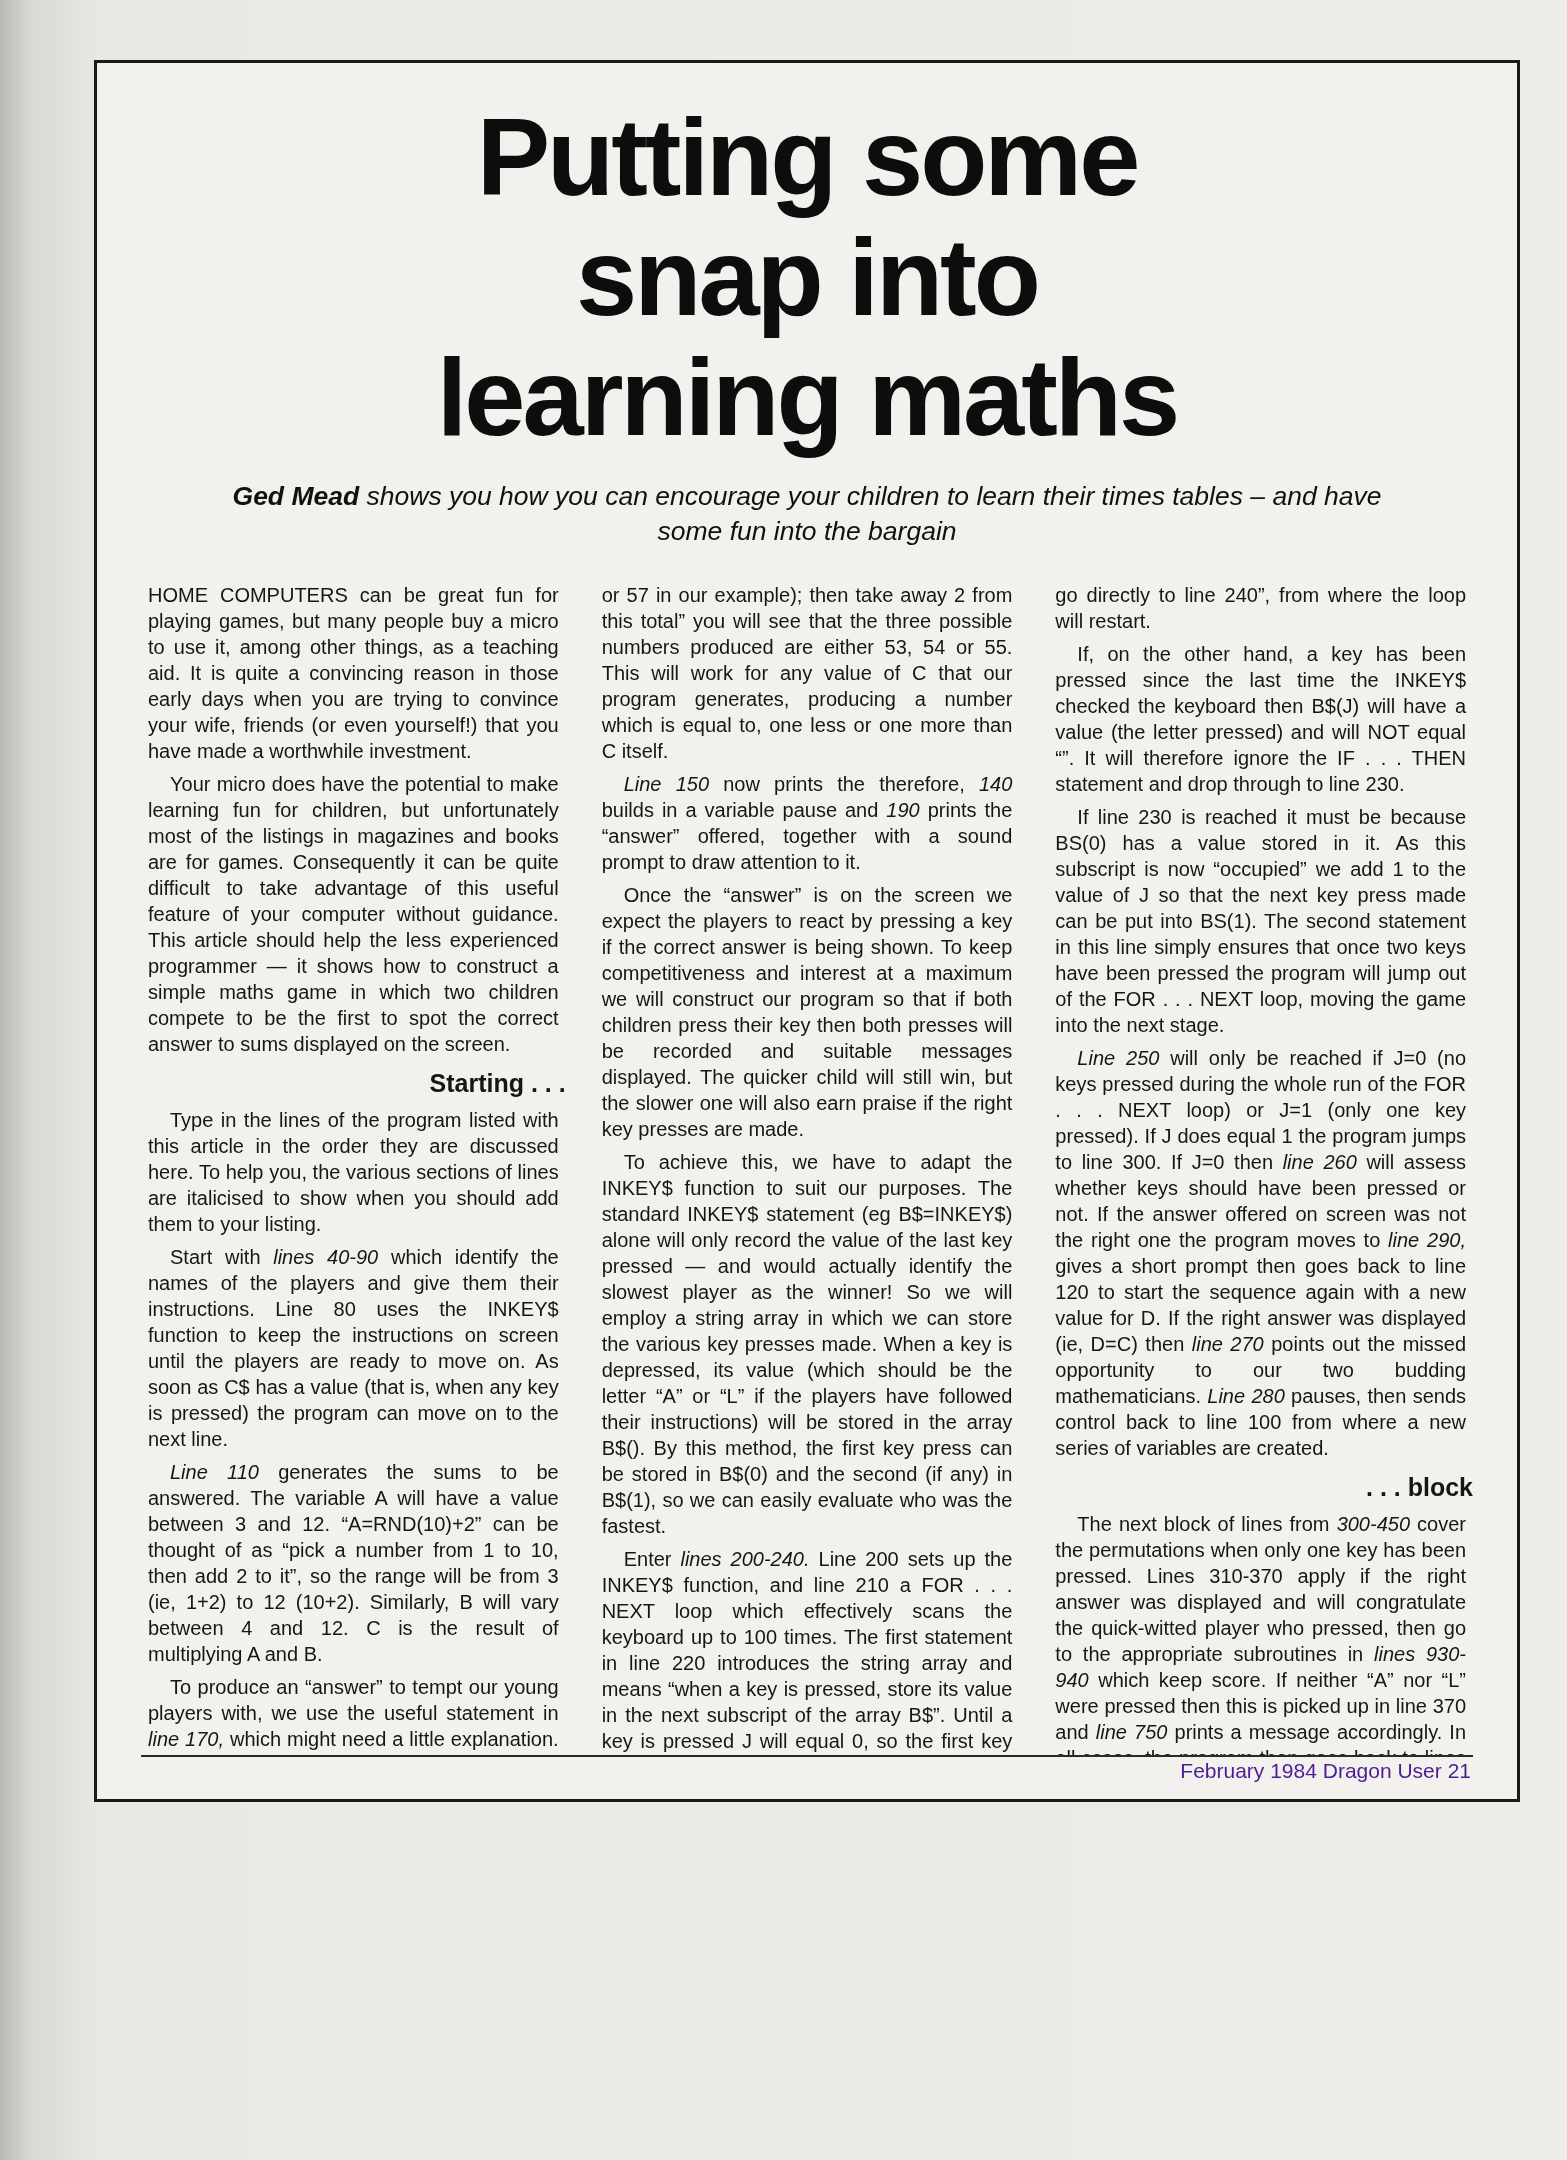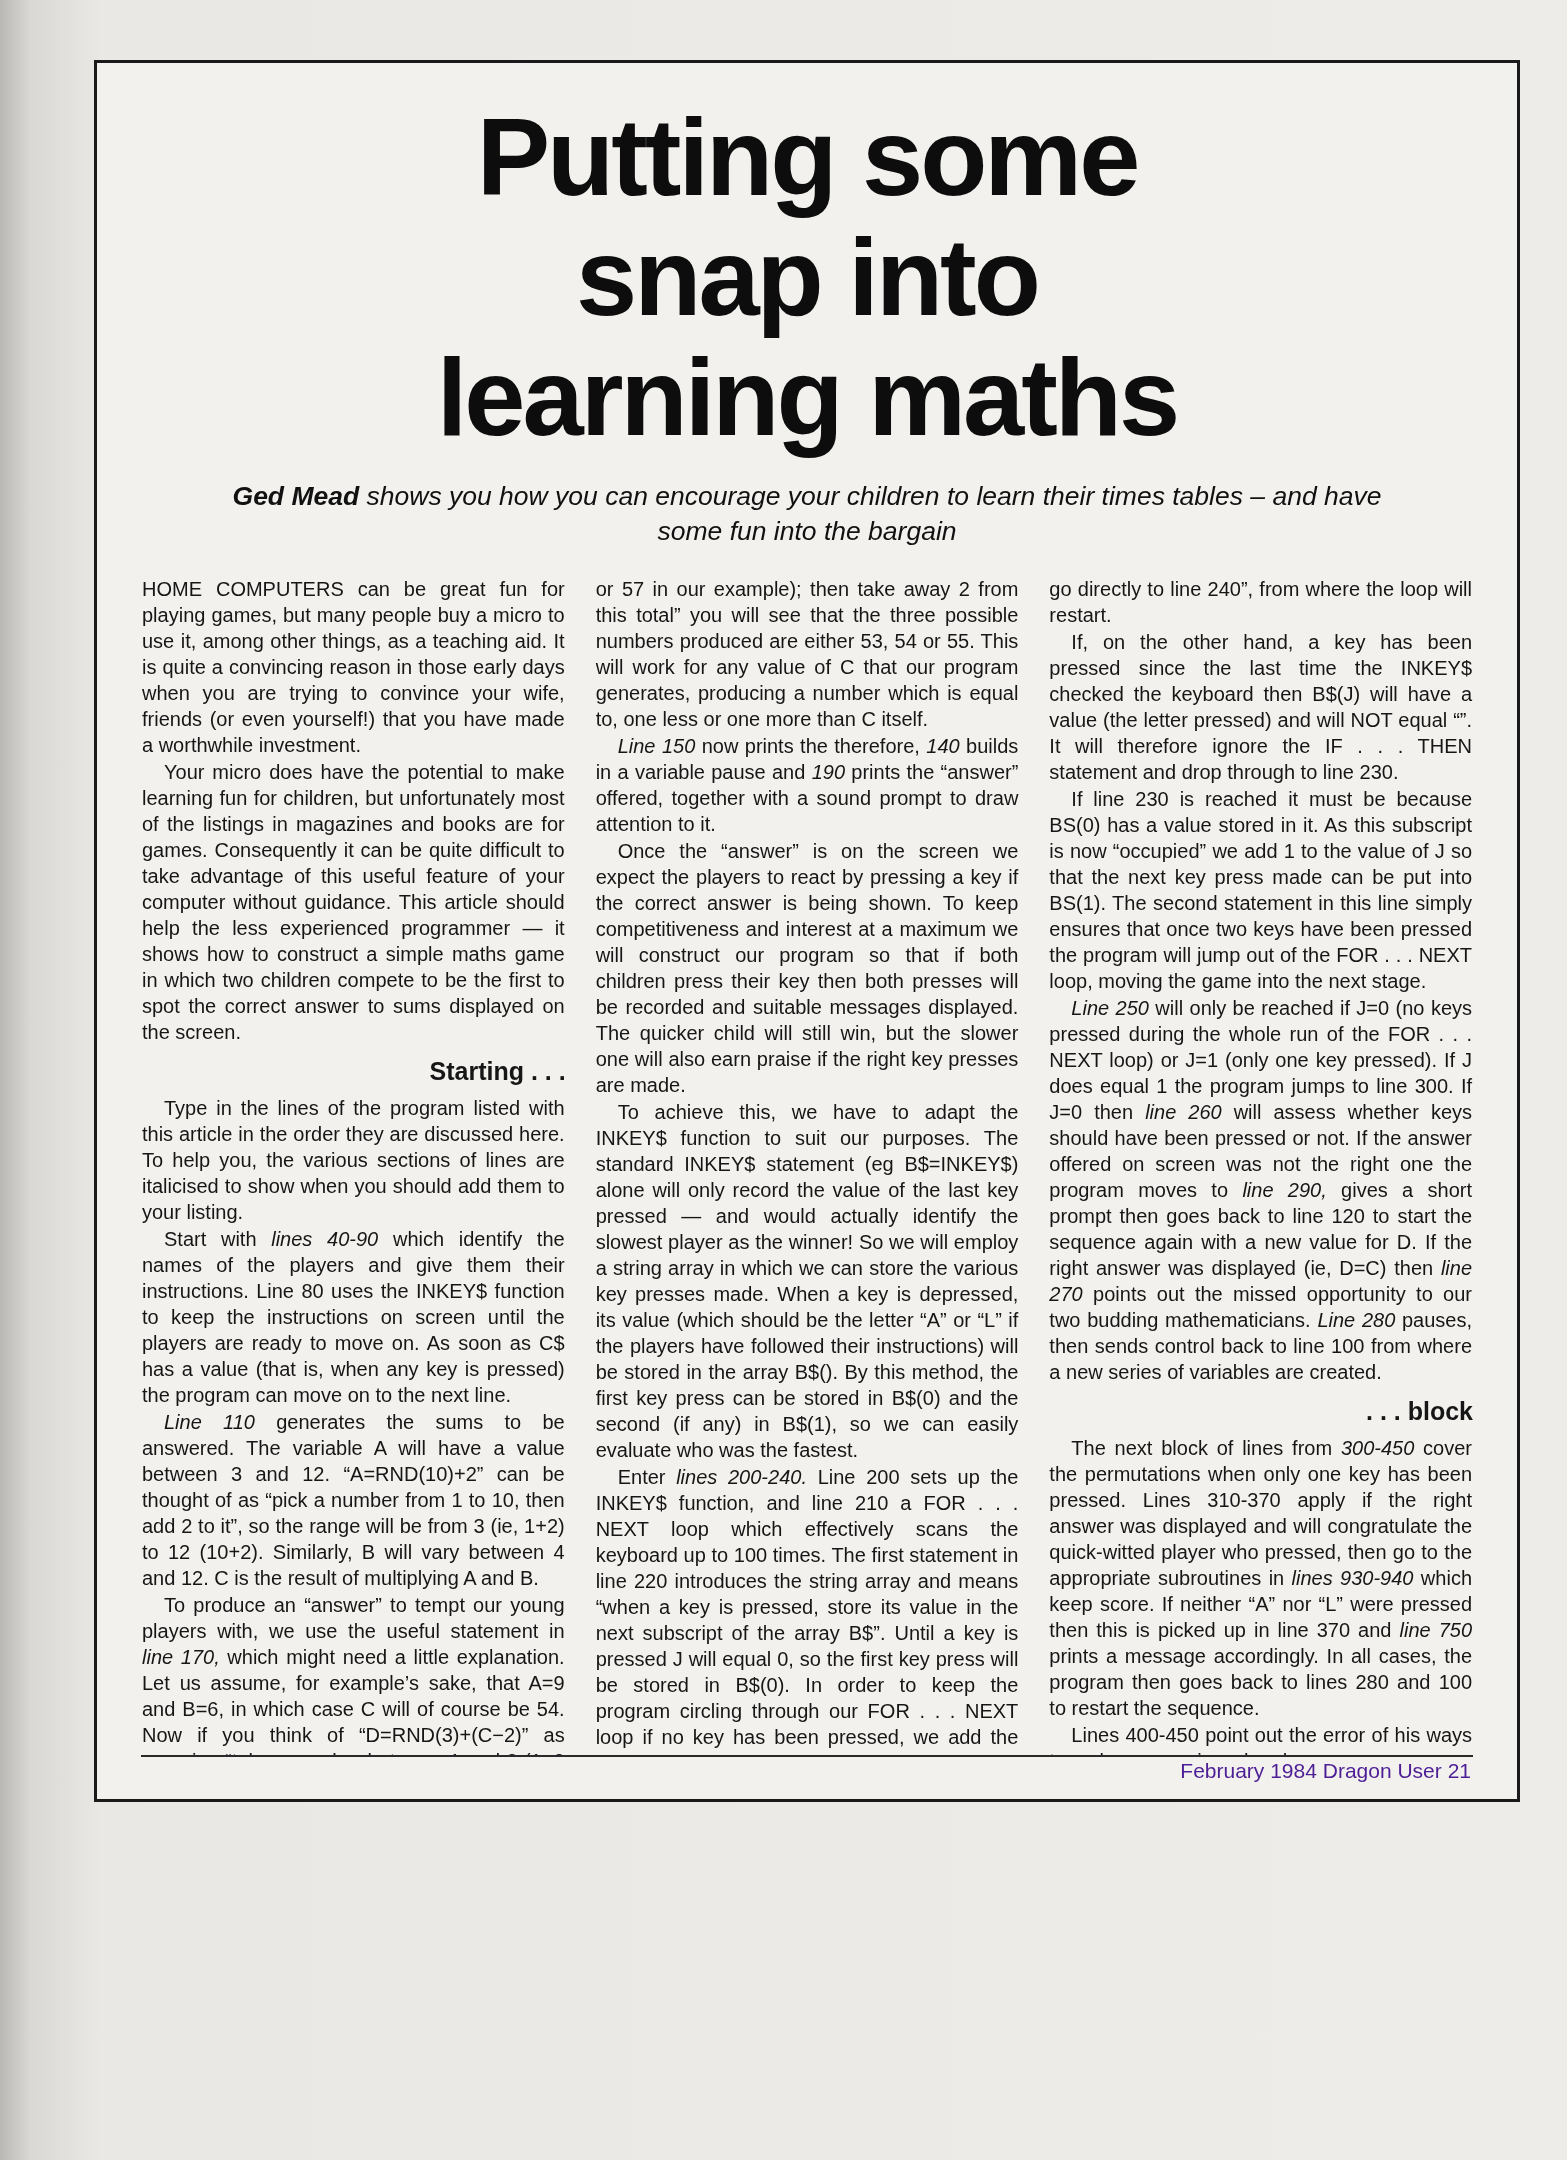--- a/index.html
+++ b/index.html
@@ -54,21 +54,21 @@
     overflow: hidden;
     align-items: flex-start;
   }
   .col {
     flex: 1 1 0;
     font-size: 20px;
     line-height: 26px;
     text-align: justify;
     color: #161616;
   }
-  .col p { margin: 1px; }
+  .col p { margin: 7px; }
   .col p.ind { text-indent: 22px; }
   .col-heading {
     font-size: 25px;
     line-height: 1.15;
     font-weight: bold;
     margin: 12px 0 10px 0;
     text-align: right;
   }
   .cont-marker { font-style: normal; font-size: 18px; white-space: nowrap; }
   .page-footer { flex: 0 0 auto; margin-top: auto; }

